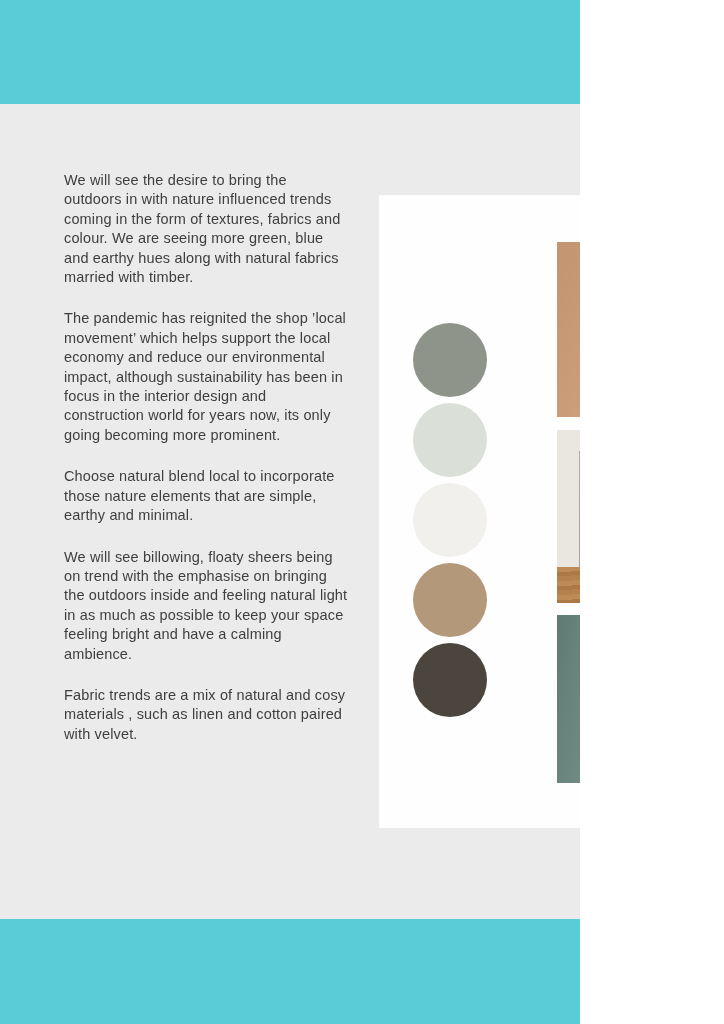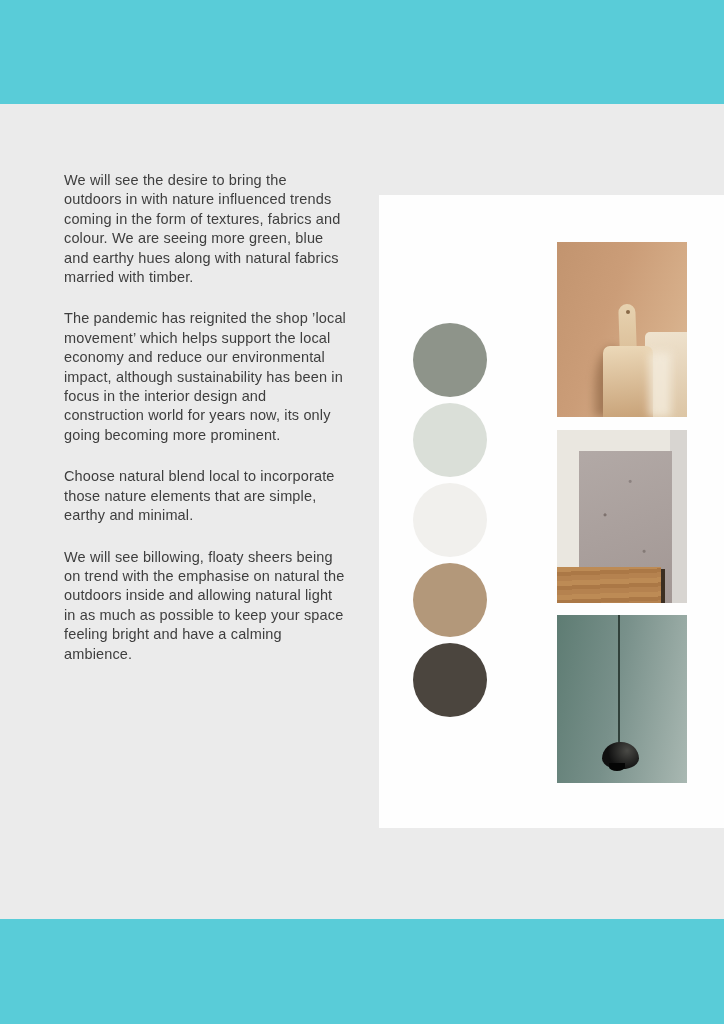--- a/index.html
+++ b/index.html
@@ -1,18 +1,18 @@
 <!DOCTYPE html>
 <html><head>
 <meta charset="utf-8">
 <style>
   html,body{margin:0;padding:0;}
   .page{
     position:relative;
-    width:724px;height:1024px;
+    width:580px;height:1024px;
     background:#ebebeb;
     font-family:"Liberation Sans", sans-serif;
     overflow:hidden;
   }
   .band{position:absolute;left:0;width:724px;}
   .band-top{top:0;height:104px;}
   .band-bottom{top:919px;height:105px;}
 
   .text-col{
     position:absolute;left:64px;top:171px;width:284px;
@@ -75,21 +75,22 @@
 <body>
 
 <div class="page" style="background-color: rgb(235, 235, 235);">
 
   <div class="band band-top" style="background-color: rgb(89, 204, 216);"></div>
 
   <div class="text-col">
     <p>We will see the desire to bring the outdoors in with nature influenced trends coming in the form of textures, fabrics and colour. We are seeing more green, blue and earthy hues along with natural fabrics married with timber.</p>
     <p>The pandemic has reignited the shop ’local movement’ which helps support the local economy and reduce our environmental impact, although sustainability has been in focus in the interior design and construction world for years now, its only going becoming more prominent.</p>
     <p>Choose natural blend local to incorporate those nature elements that are simple, earthy and minimal.</p>
-    <p>We will see billowing, floaty sheers being on trend with the emphasise on natural the outdoors inside and allowing natural light in as much as possible to keep your space feeling bright and have a calming ambience.</p>
+    <p>We will see billowing, floaty sheers being on trend with the emphasise on bringing the outdoors inside and feeling natural light in as much as possible to keep your space feeling bright and have a calming ambience.</p>
+    <p>Fabric trends are a mix of natural and cosy materials , such as linen and cotton paired with velvet.</p>
   </div>
 
   <div class="panel">
 
     <div class="swatch sw-0" style="background-color: rgb(142, 148, 138);"></div>
     <div class="swatch sw-1" style="background-color: rgb(218, 223, 216);"></div>
     <div class="swatch sw-2" style="background-color: rgb(241, 240, 237);"></div>
     <div class="swatch sw-3" style="background-color: rgb(179, 152, 122);"></div>
     <div class="swatch sw-4" style="background-color: rgb(75, 69, 62);"></div>
 

